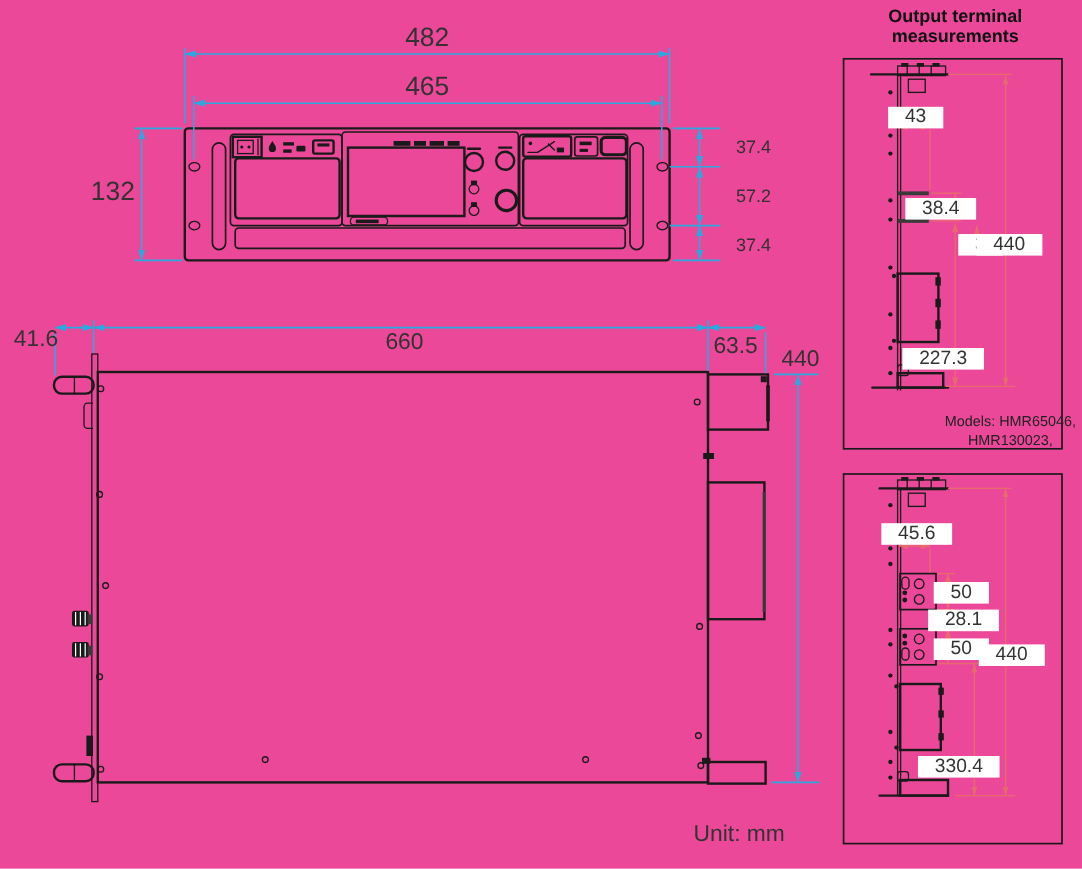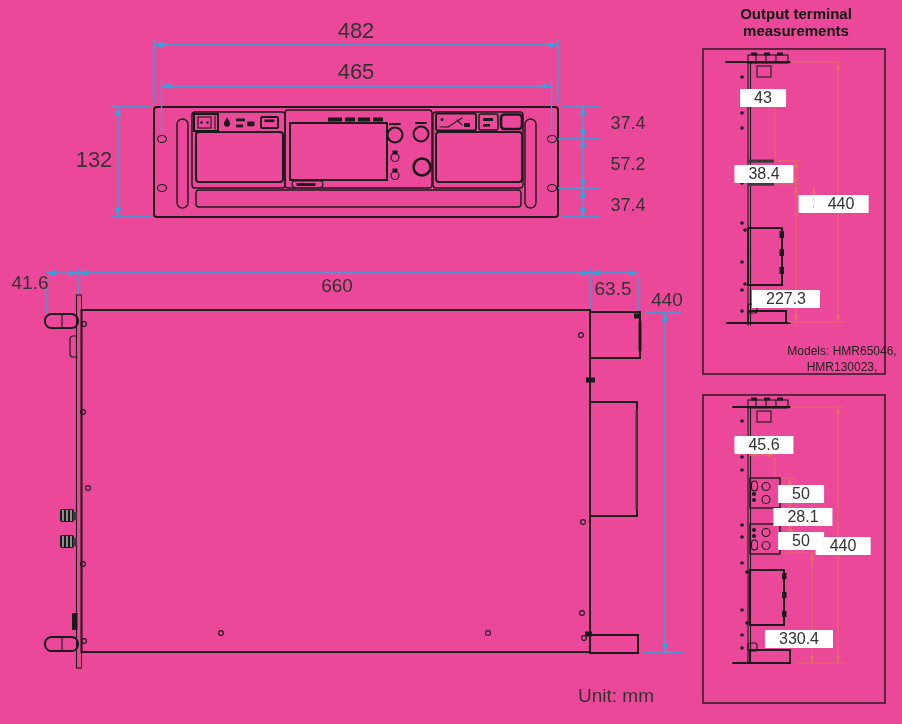--- a/index.html
+++ b/index.html
@@ -9,21 +9,21 @@
   .k{stroke:#1a1a1a;fill:none;stroke-width:1.4;stroke-linecap:round;}
   .k1{stroke-width:1.1;}
   .k2{stroke-width:2;}
   .k3{stroke-width:2.6;}
   .kf{fill:#1a1a1a;stroke:none;}
   .gf{fill:#3a3a3a;stroke:none;}
   .b{stroke:#29a9e0;fill:none;stroke-width:1.3;}
   .r{stroke:#e86b6b;fill:none;stroke-width:1.1;}
   .lbl{position:absolute;transform:translate(-50%,-50%);white-space:nowrap;color:#333;}
   .f22{font-size:22px;}
-  .f21{font-size:18px;}
+  .f21{font-size:15px;}
   .f19{font-size:19px;}
   .f16{font-size:16px;}
   .mask{background:#ffffff;padding:0 14px;}
   .title{position:absolute;left:700px;top:5px;width:192px;text-align:center;
          font-weight:bold;font-size:15px;line-height:17px;color:#111;}
   .cap{position:absolute;text-align:center;font-size:12px;line-height:16px;color:#222;margin-left:48px;}
 </style>
 </head>
 <body>
 
@@ -317,21 +317,21 @@
 <div class="lbl f21" style="left:628px;top:123px;">37.4</div>
 <div class="lbl f21" style="left:628px;top:164px;">57.2</div>
 <div class="lbl f21" style="left:628px;top:205px;">37.4</div>
 
 <div class="lbl f19" style="left:30px;top:283px;">41.6</div>
 <div class="lbl f19" style="left:337px;top:286px;">660</div>
 <div class="lbl f19" style="left:613px;top:289px;">63.5</div>
 <div class="lbl f19" style="left:667px;top:300px;">440</div>
 
 <div class="lbl f16 mask" style="left:763px;top:98px;">43</div>
-<div class="lbl f16 mask" style="left:764px;top:174px;">38.4</div>
+<div class="lbl f16 mask" style="left:784px;top:174px;">38.4</div>
 <div class="lbl f16 mask" style="left:817px;top:204px;">3</div>
 <div class="lbl f16 mask" style="left:841px;top:204px;">440</div>
 <div class="lbl f16 mask" style="left:786px;top:299px;">227.3</div>
 
 <div class="lbl f16 mask" style="left:764px;top:445px;">45.6</div>
 <div class="lbl f16 mask" style="left:801px;top:494px;">50</div>
 <div class="lbl f16 mask" style="left:803px;top:517px;">28.1</div>
 <div class="lbl f16 mask" style="left:801px;top:541px;">50</div>
 <div class="lbl f16 mask" style="left:843px;top:546px;">440</div>
 <div class="lbl f16 mask" style="left:799px;top:639px;">330.4</div>

